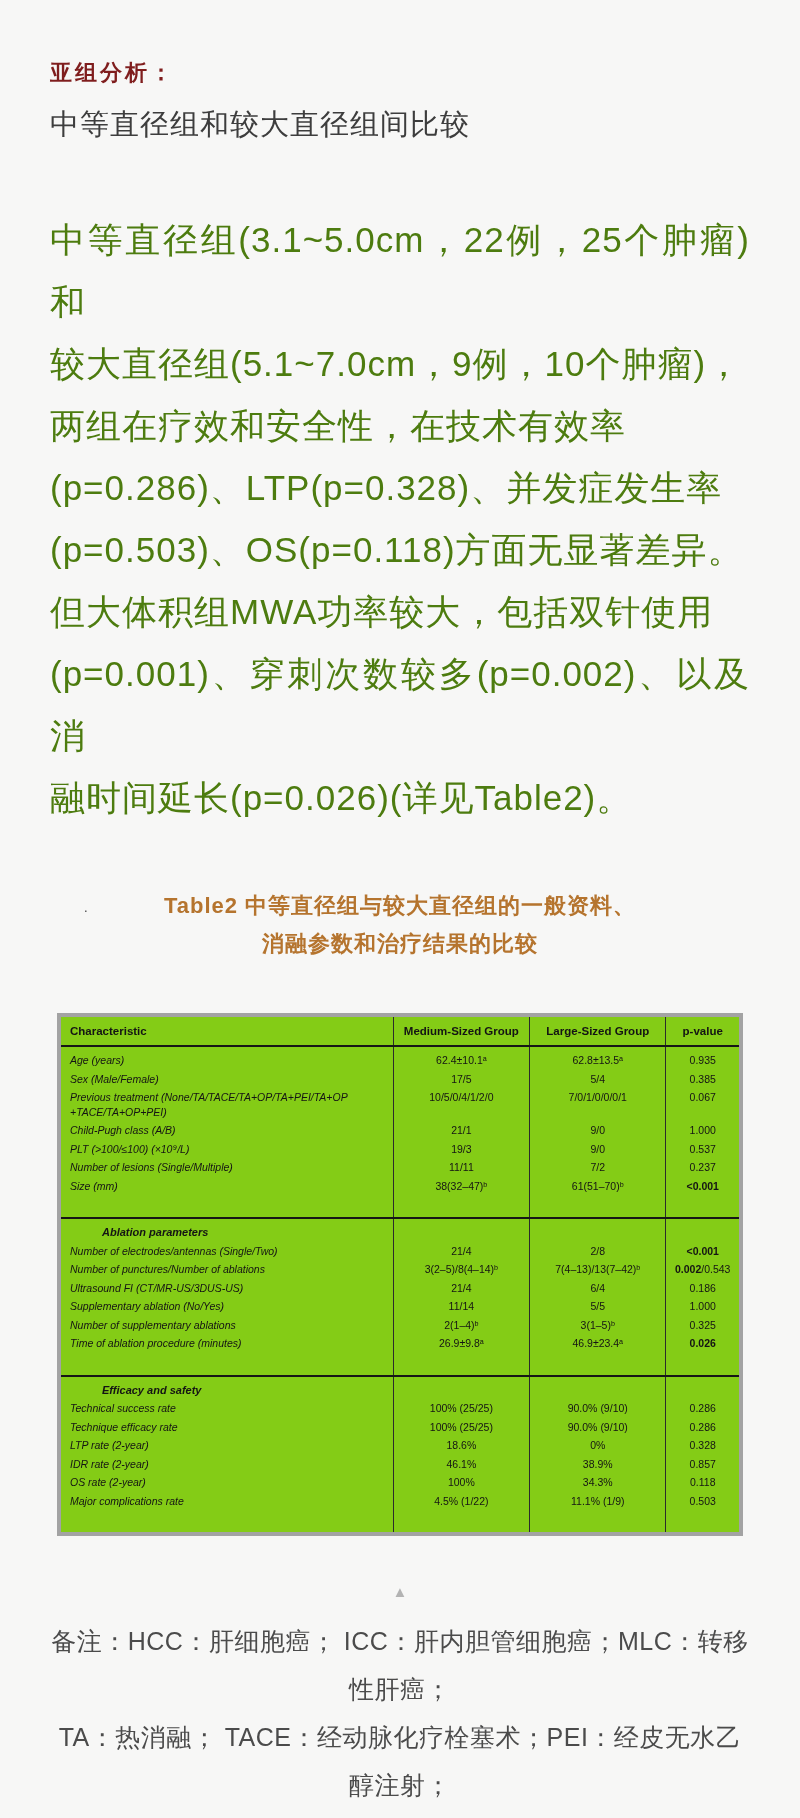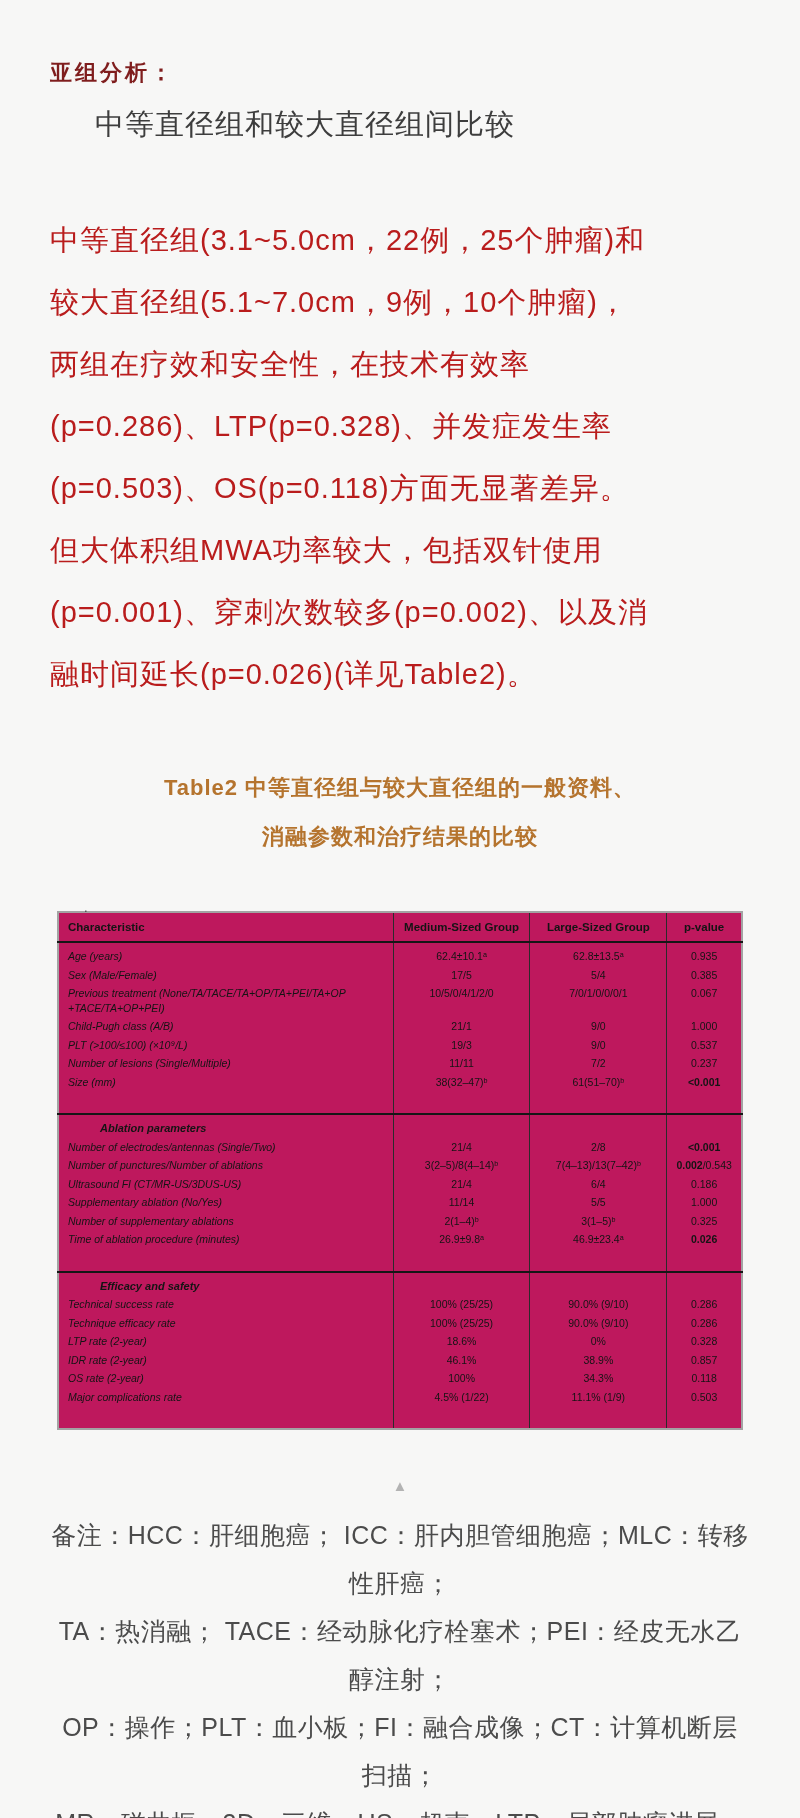--- a/index.html
+++ b/index.html
@@ -18,48 +18,47 @@
     color: #7f1d1d;
     font-size: 22px;
     font-weight: bold;
     letter-spacing: 3px;
   }
   .subtitle {
     margin-top: 17px;
     font-size: 29px;
     color: #3d3d3d;
     letter-spacing: 1px;
-    margin-left: 45px;
   }
   .paragraph {
     margin-top: 64px;
-    font-size: 29px;
+    font-size: 35px;
     line-height: 62px;
-    color: #b91c1c;
+    color: #4d7c0f;
     letter-spacing: 1px;
     white-space: pre-line;
     text-align: justify;
   }
   .table-title {
     margin-top: 58px;
     text-align: center;
     color: #b5742e;
     font-size: 22px;
     font-weight: bold;
-    line-height: 49px;
+    line-height: 38px;
     letter-spacing: 1px;
     white-space: pre-line;
   }
 
   .table-wrap { margin: 50px 7px 0 7px; }
   table.cmp-table {
     width: 100%;
     border-collapse: collapse;
-    border: 2px solid #a3a3a3;
-    background: #be185d;
+    border: 4px solid #a3a3a3;
+    background: #84cc16;
     color: #141414;
     font-size: 10.5px;
     table-layout: fixed;
   }
   .cmp-table th, .cmp-table td { vertical-align: top; }
   .cmp-table th {
     font-size: 11.5px;
     font-weight: bold;
     padding: 8px 7px;
     border-bottom: 2.5px solid #161616;

